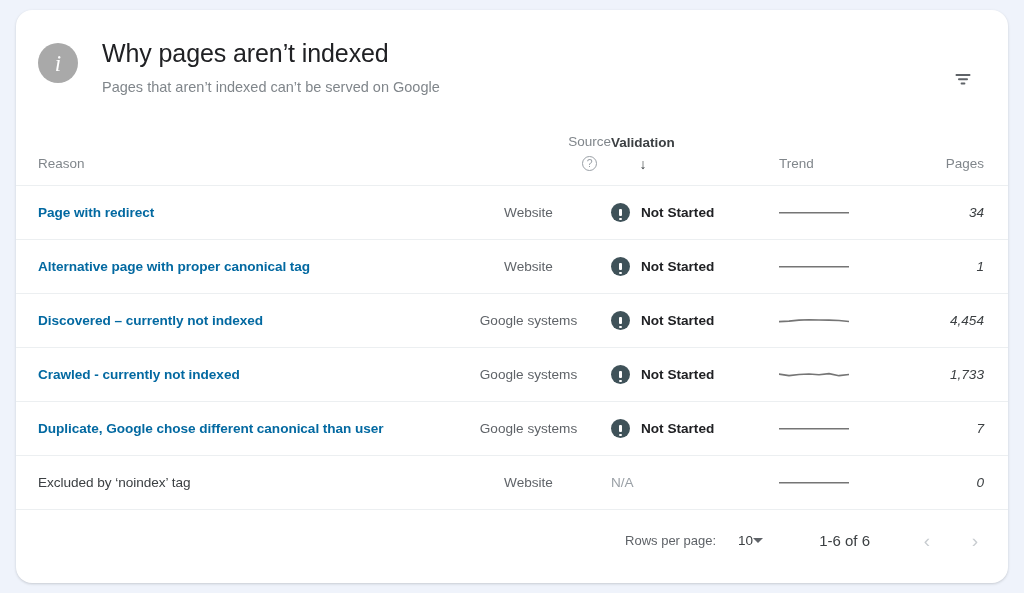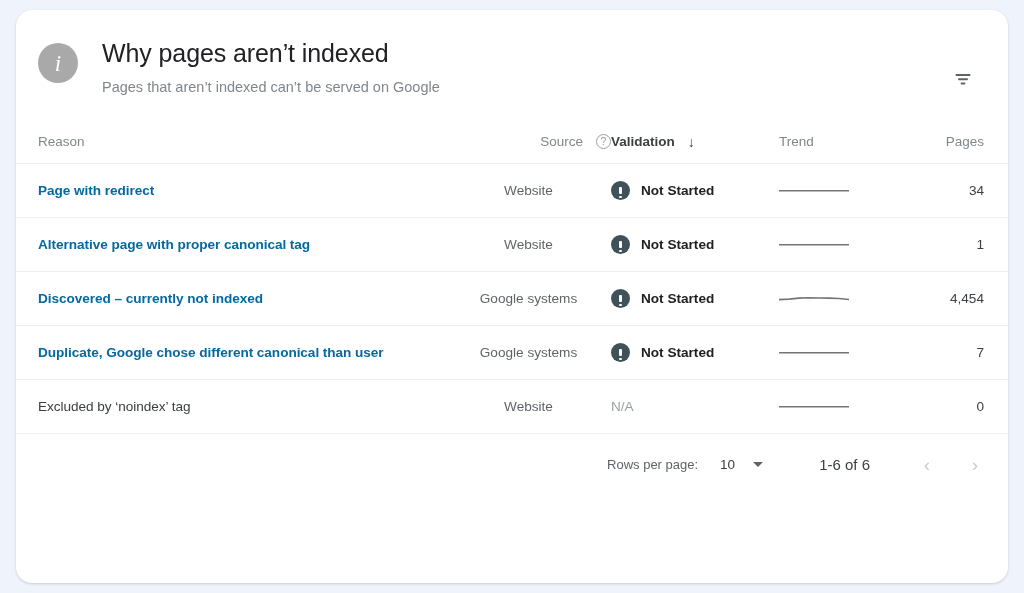--- a/index.html
+++ b/index.html
@@ -90,21 +90,21 @@
     padding: 0 0 14px 0;
     vertical-align: bottom;
     border-bottom: 1px solid #eceff1;
   }
   thead th.th-reason { padding-left: 22px; }
   thead th.th-source { text-align: right; padding-right: 0; }
   thead th.th-valid  { text-align: left; padding-left: 0; font-weight: bold; color: #3c4043; }
   thead th.th-trend  { text-align: left; padding-left: 0; }
   thead th.th-pages  { text-align: right; padding-right: 24px; }
 
-  .th-inner { display: inline-flex; align-items: center; gap: 13px; }
+  .th-inner { display: inline-flex; align-items: center; gap: 7px; flex-direction: column; }
 
   .help-icon {
     width: 15px; height: 15px;
     border: 1.3px solid #9aa0a6;
     border-radius: 50%;
     display: inline-flex; align-items: center; justify-content: center;
     font-size: 10.5px;
     color: #9aa0a6;
     line-height: 1;
     cursor: pointer;
@@ -163,38 +163,38 @@
   .valid-na { color: #9aa0a6; font-weight: 400; font-size: 13.6px; }
 
   td.trend { padding-left: 0; }
   .spark { display: block; }
 
   td.pages {
     text-align: right;
     padding-right: 24px;
     color: #3c4043;
     font-weight: 400;
+    font-style: italic;
   }
 
   
   .foot {
     display: flex;
     align-items: center;
     justify-content: flex-end;
     height: 60px;
     padding-right: 22px;
     gap: 0;
     font-size: 13px;
     color: #5f6368;
   }
   .rpp-label { color: #5f6368; }
   .rpp-select {
     display: inline-flex;
     align-items: center;
-    gap: 18px;
     margin-left: 22px;
     cursor: pointer;
     color: #3c4043;
   }
   .rpp-value { font-weight: 400; font-size: 13.5px; }
   .caret {
     width: 0; height: 0;
     border-left: 5px solid transparent;
     border-right: 5px solid transparent;
     border-top: 5px solid #5f6368;
@@ -316,20 +316,38 @@
             </div>
           </td>
           <td class="trend">
             <svg class="spark" width="70" height="16" viewBox="0 0 70 16">
               <path d="M0.00 8.66 L10.00 8.09 L20.00 7.08 L30.00 6.79 L40.00 6.94 L50.00 7.08 L60.00 7.51 L70.00 8.52" fill="none" stroke="#757575" stroke-width="1.6" stroke-linecap="round" stroke-linejoin="round"></path>
             </svg>
           </td>
           <td class="pages">4,454</td>
         </tr>
         <tr>
+          <td class="reason">Crawled - currently not indexed</td>
+          <td class="source">Google systems</td>
+          <td class="valid">
+            <div class="valid-inner">
+              <span class="status-dot">
+                <i></i>
+              </span>
+              <span class="valid-label">Not Started</span>
+            </div>
+          </td>
+          <td class="trend">
+            <svg class="spark" width="70" height="16" viewBox="0 0 70 16">
+              <path d="M0.00 7.08 L10.00 8.66 L20.00 7.51 L30.00 6.94 L40.00 7.80 L50.00 6.65 L60.00 8.66 L70.00 7.51" fill="none" stroke="#757575" stroke-width="1.6" stroke-linecap="round" stroke-linejoin="round"></path>
+            </svg>
+          </td>
+          <td class="pages">1,733</td>
+        </tr>
+        <tr>
           <td class="reason">Duplicate, Google chose different canonical than user</td>
           <td class="source">Google systems</td>
           <td class="valid">
             <div class="valid-inner">
               <span class="status-dot">
                 <i></i>
               </span>
               <span class="valid-label">Not Started</span>
             </div>
           </td>

